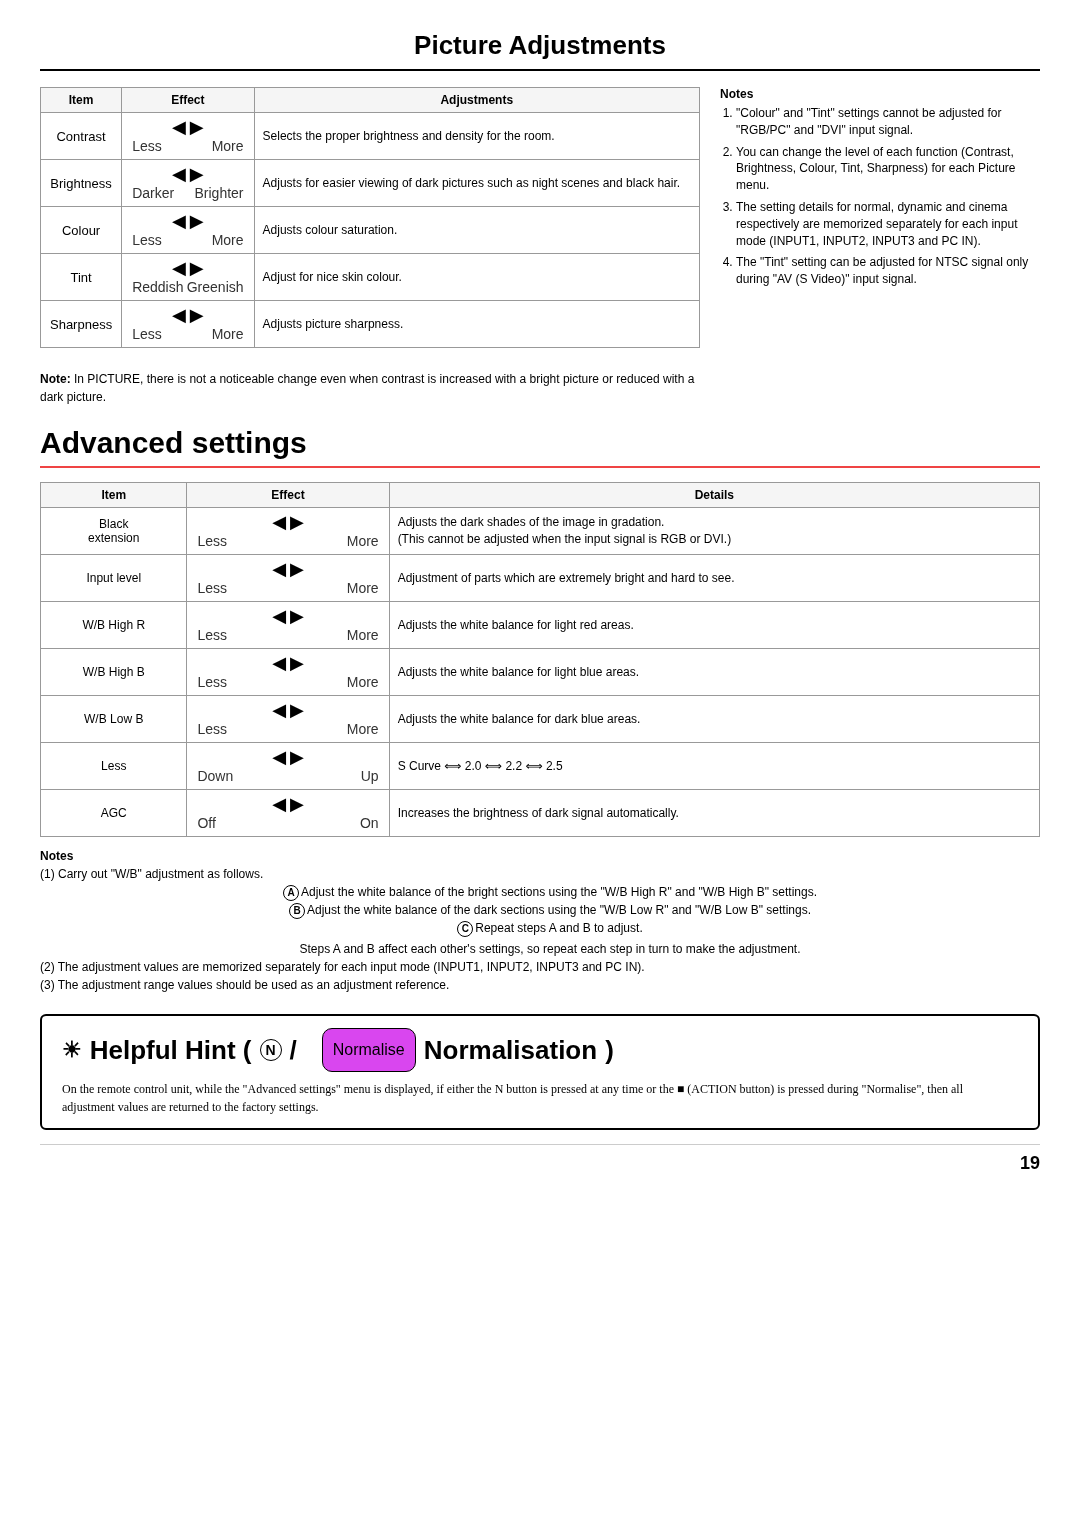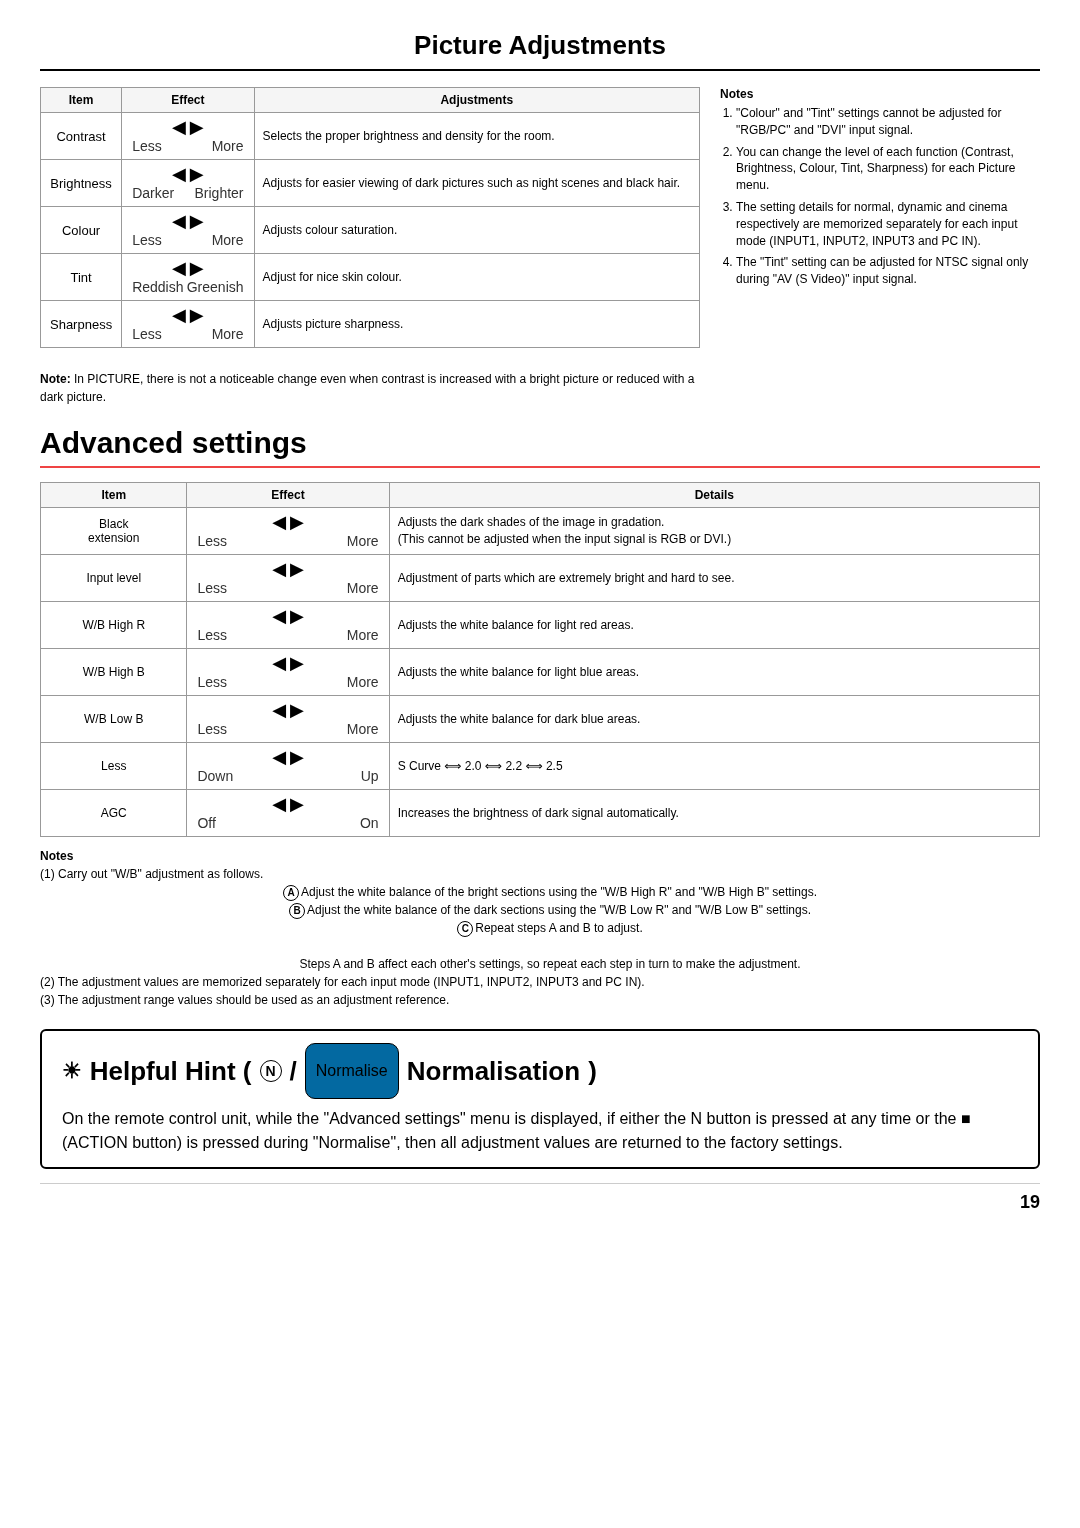--- a/index.html
+++ b/index.html
@@ -99,27 +99,28 @@
       align-items: center;
       gap: 8px;
       margin-bottom: 8px;
     }
     .hint-icon {
       font-size: 22px;
     }
     .normalise-btn {
       border: 1px solid #000;
       border-radius: 10px;
-      padding: 18px 10px;
+      padding: 12px 10px;
       font-size: 16px;
       font-weight: normal;
       display: inline-block;
-      background: #0369a1;
-    }
-    .helpful-hint-text { font-size: 16px; line-height: 1.5; }
+      background: #d946ef;
+      margin-left: 17px;
+    }
+    .helpful-hint-text { font-size: 12px; line-height: 1.5; font-family: Liberation Serif, serif; }
 
     .bottom-notes { font-size: 12px; line-height: 1.5; margin-top: 10px; }
     .bottom-notes .bnote-title { font-weight: bold; }
     .circle-label {
       display: inline-flex;
       align-items: center;
       justify-content: center;
       width: 16px;
       height: 16px;
       border: 1px solid #000;
@@ -377,21 +378,21 @@
 </table>
 
 <div class="bottom-notes">
   <span class="bnote-title">Notes</span>
   <div>
     <span>(1) Carry out "W/B" adjustment as follows.</span>
     <div style="padding-left:20px;text-align:center;">
       <div><span class="circle-label">A</span><span>Adjust the white balance of the bright sections using the "W/B High R" and "W/B High B" settings.</span></div>
       <div><span class="circle-label">B</span><span>Adjust the white balance of the dark sections using the "W/B Low R" and "W/B Low B" settings.</span></div>
       <div><span class="circle-label">C</span><span>Repeat steps A and B to adjust.</span></div>
-      <div style="margin-top:18px;"><span>Steps A and B affect each other's settings, so repeat each step in turn to make the adjustment.</span></div>
+      <div style="margin-top:3px;"><span>Steps A and B affect each other's settings, so repeat each step in turn to make the adjustment.</span></div>
     </div>
   </div>
   <div>(2) The adjustment values are memorized separately for each input mode (INPUT1, INPUT2, INPUT3 and PC IN).</div>
   <div>(3) The adjustment range values should be used as an adjustment reference.</div>
 </div>
 
 <div class="helpful-hint-box">
   <div class="helpful-hint-title">
     <span class="hint-icon">☀</span>
     <span>Helpful Hint (</span>

